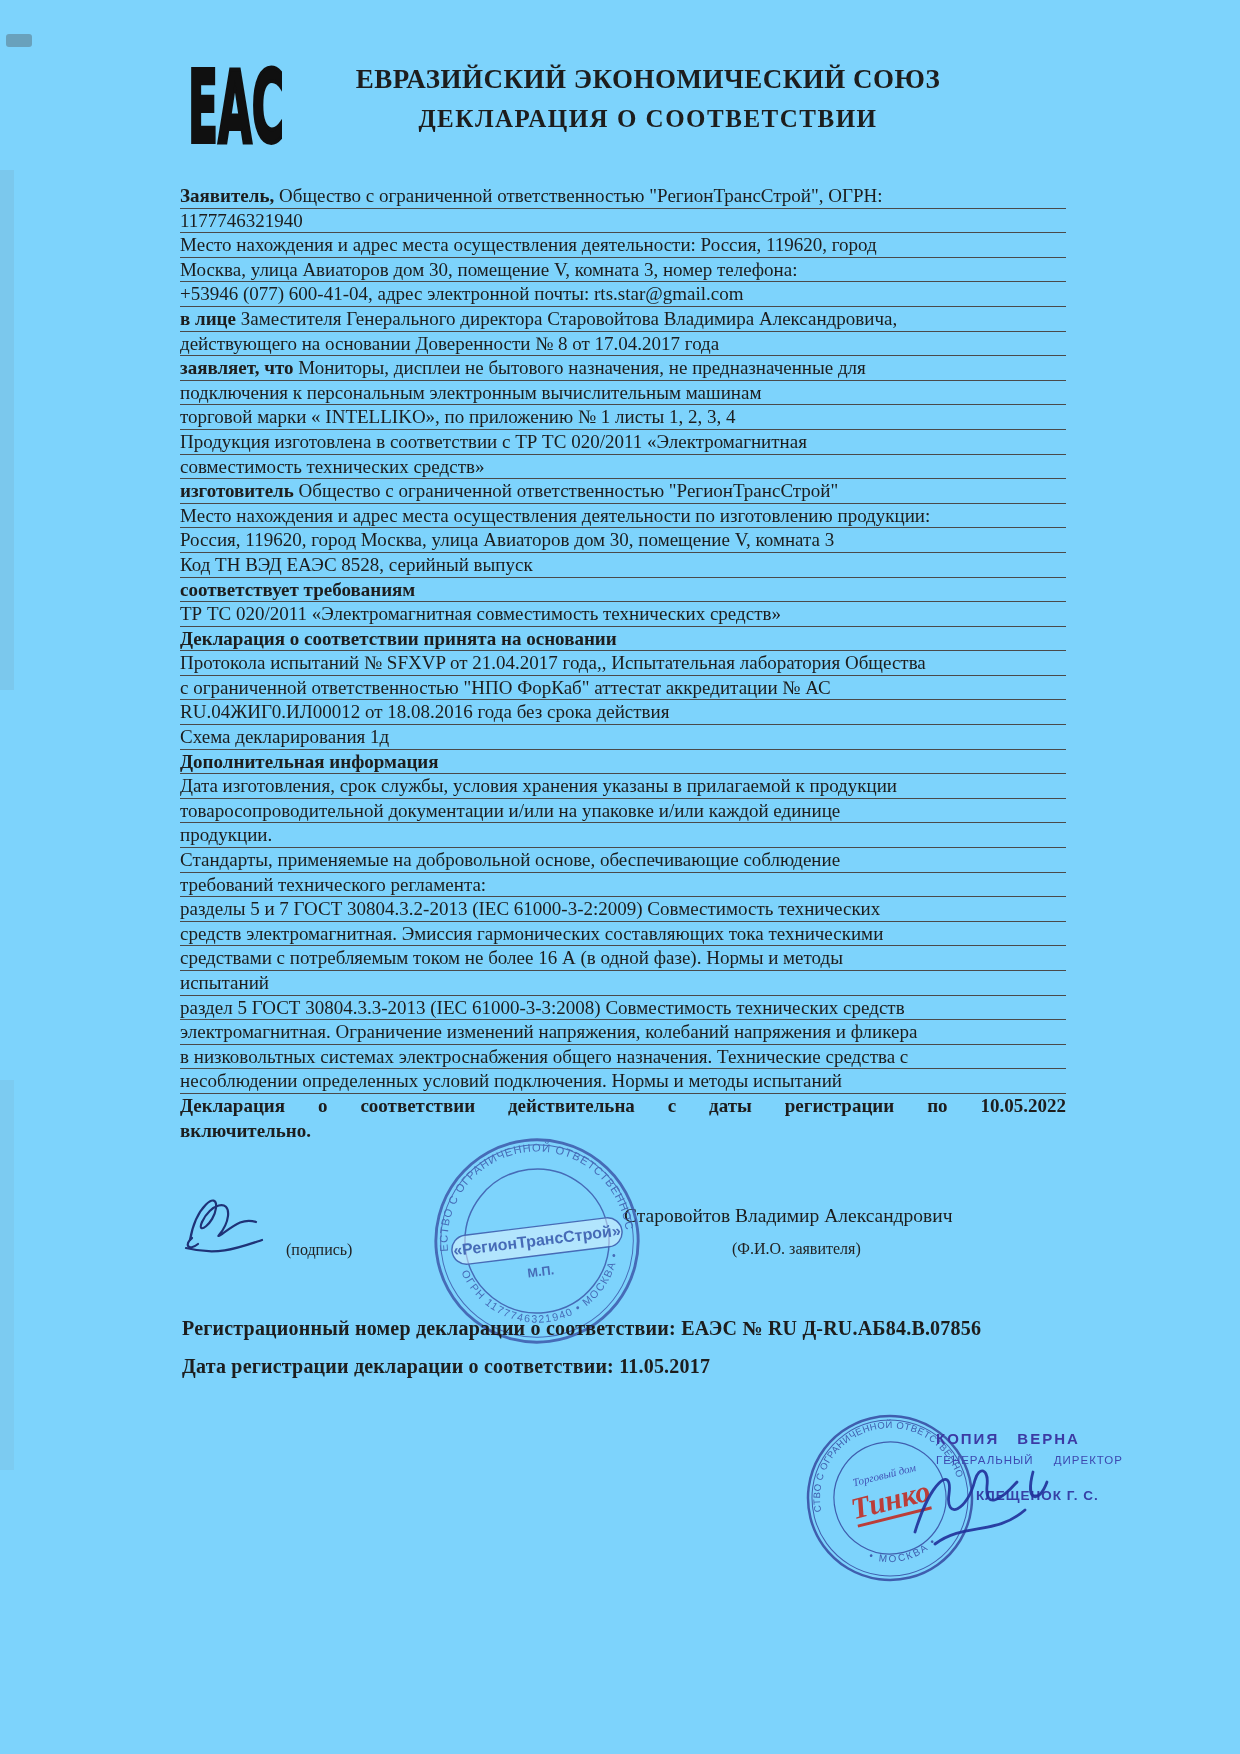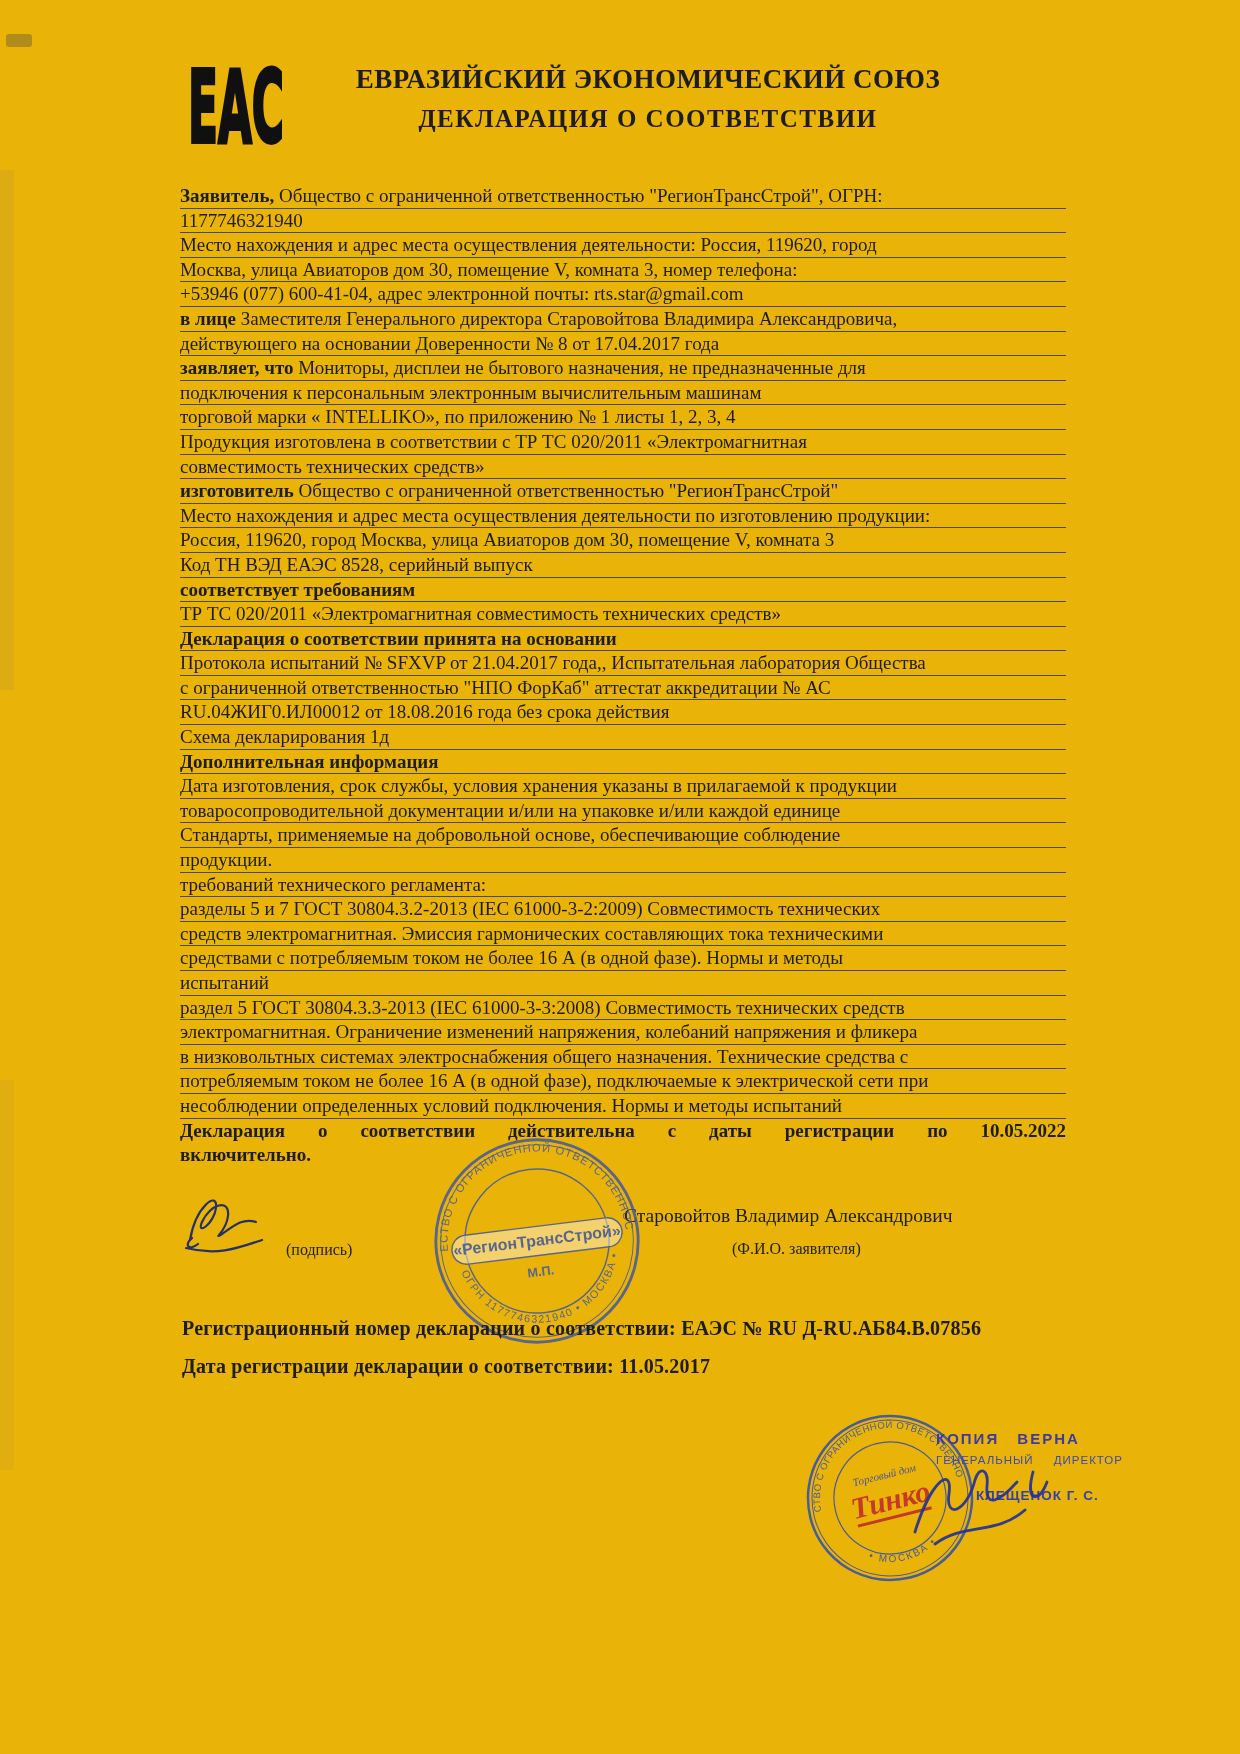--- a/index.html
+++ b/index.html
@@ -1,16 +1,16 @@
 <!DOCTYPE html>
 <html lang="ru"><head>
 <meta charset="utf-8">
 <style>
   html,body{margin:0;padding:0;background:#d8d8d8;}
-  .page{position:relative;width:1240px;height:1754px;background:#eab308;margin:0 auto;
+  .page{position:relative;width:1240px;height:1754px;background:#7dd3fc;margin:0 auto;
         font-family:"Liberation Serif",serif;color:#1d1d1d;overflow:hidden;}
   .artifact{position:absolute;pointer-events:none;}
   .edge1{left:0;top:170px;width:14px;height:520px;background:rgba(110,110,110,.10);}
   .edge2{left:0;top:1080px;width:14px;height:390px;background:rgba(110,110,110,.08);}
   .smudge{left:6px;top:34px;width:26px;height:13px;background:rgba(70,70,70,.35);border-radius:3px;}
 
   .logo{position:absolute;left:186px;top:56px;width:100px;height:92px;}
   .titles{position:absolute;left:298px;top:64px;width:700px;text-align:center;font-weight:bold;}
   .t1{font-size:27px;letter-spacing:.5px;}
   .t2{font-size:25px;margin-top:10px;letter-spacing:1.5px;}
@@ -83,31 +83,30 @@
     <div class="ln"><b>соответствует требованиям</b><span></span></div>
     <div class="ln"><b></b><span>ТР ТС 020/2011 «Электромагнитная совместимость технических средств»</span></div>
     <div class="ln"><b>Декларация о соответствии принята на основании</b><span></span></div>
     <div class="ln"><b></b><span>Протокола испытаний № SFXVP от 21.04.2017 года,, Испытательная лаборатория Общества</span></div>
     <div class="ln"><b></b><span>с ограниченной ответственностью "НПО ФорКаб" аттестат аккредитации № АС</span></div>
     <div class="ln"><b></b><span>RU.04ЖИГ0.ИЛ00012 от 18.08.2016 года без срока действия</span></div>
     <div class="ln"><b></b><span>Схема декларирования 1д</span></div>
     <div class="ln"><b>Дополнительная информация</b><span></span></div>
     <div class="ln"><b></b><span>Дата изготовления, срок службы, условия хранения указаны в прилагаемой к продукции</span></div>
     <div class="ln"><b></b><span>товаросопроводительной документации и/или на упаковке и/или каждой единице</span></div>
+    <div class="ln"><b></b><span>продукции.</span></div>
     <div class="ln"><b></b><span>Стандарты, применяемые на добровольной основе, обеспечивающие соблюдение</span></div>
-    <div class="ln"><b></b><span>продукции.</span></div>
     <div class="ln"><b></b><span>требований технического регламента:</span></div>
     <div class="ln"><b></b><span>разделы 5 и 7 ГОСТ 30804.3.2-2013 (IEC 61000-3-2:2009) Совместимость технических</span></div>
     <div class="ln"><b></b><span>средств электромагнитная. Эмиссия гармонических составляющих тока техническими</span></div>
     <div class="ln"><b></b><span>средствами с потребляемым током не более 16 А (в одной фазе). Нормы и методы</span></div>
     <div class="ln"><b></b><span>испытаний</span></div>
     <div class="ln"><b></b><span>раздел 5  ГОСТ 30804.3.3-2013 (IEC 61000-3-3:2008) Совместимость технических средств</span></div>
     <div class="ln"><b></b><span>электромагнитная. Ограничение изменений напряжения, колебаний напряжения и фликера</span></div>
     <div class="ln"><b></b><span>в низковольтных системах электроснабжения общего назначения. Технические средства с</span></div>
-    <div class="ln"><b></b><span>потребляемым током не более 16 А (в одной фазе), подключаемые к электрической сети при</span></div>
     <div class="ln"><b></b><span>несоблюдении определенных условий подключения. Нормы и методы испытаний</span></div>
     <div class="ln j nr"><b>Декларация о соответствии действительна с даты регистрации по 10.05.2022</b><span></span></div>
     <div class="ln nr"><b>включительно.</b><span></span></div>
   </div>
 
   <svg class="sig-left" width="150" height="80" viewBox="0 0 150 80">
     <g fill="none" stroke="#1a2a70" stroke-width="2.2" stroke-linecap="round" opacity=".95">
       <path d="M12,62 C18,28 40,12 38,30 C36,46 18,58 24,44 C32,26 52,20 50,38 C48,54 34,62 44,56 C58,46 66,40 78,44"></path>
       <path d="M8,70 C40,78 60,70 84,62"></path>
       <path d="M20,66 C10,74 6,66 14,60"></path>

